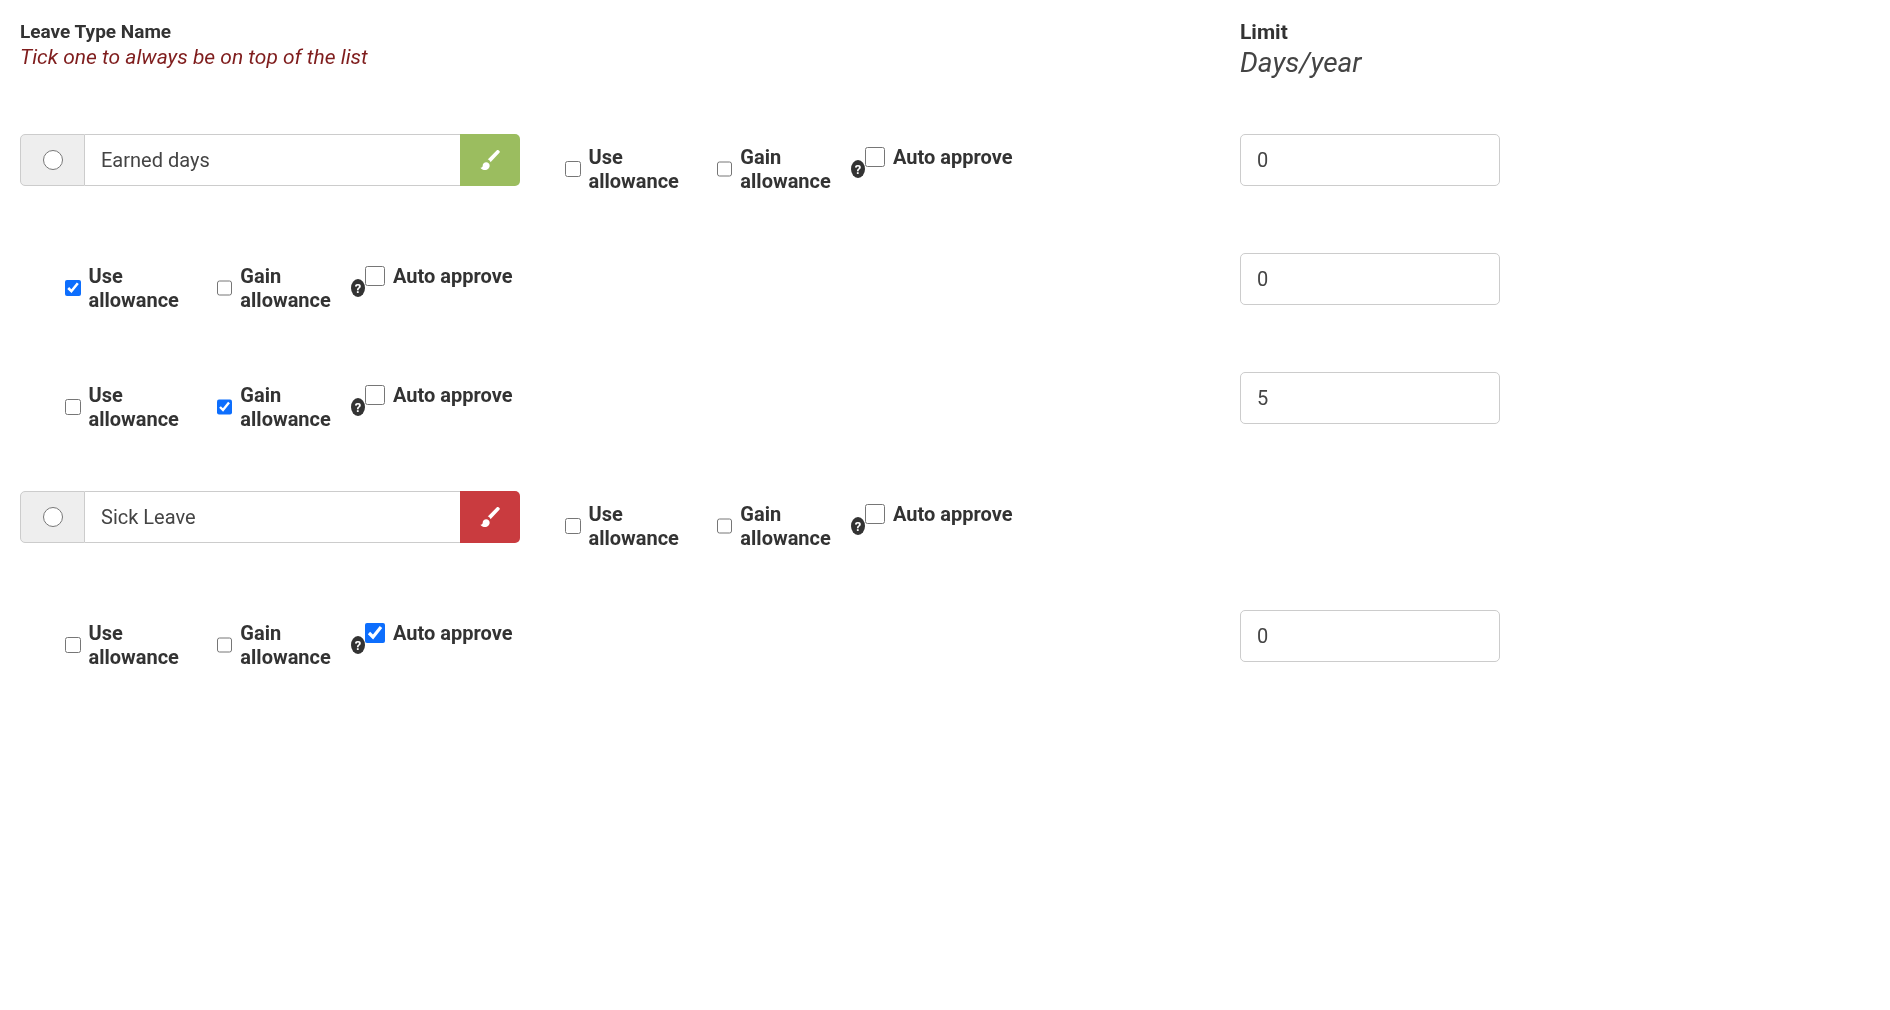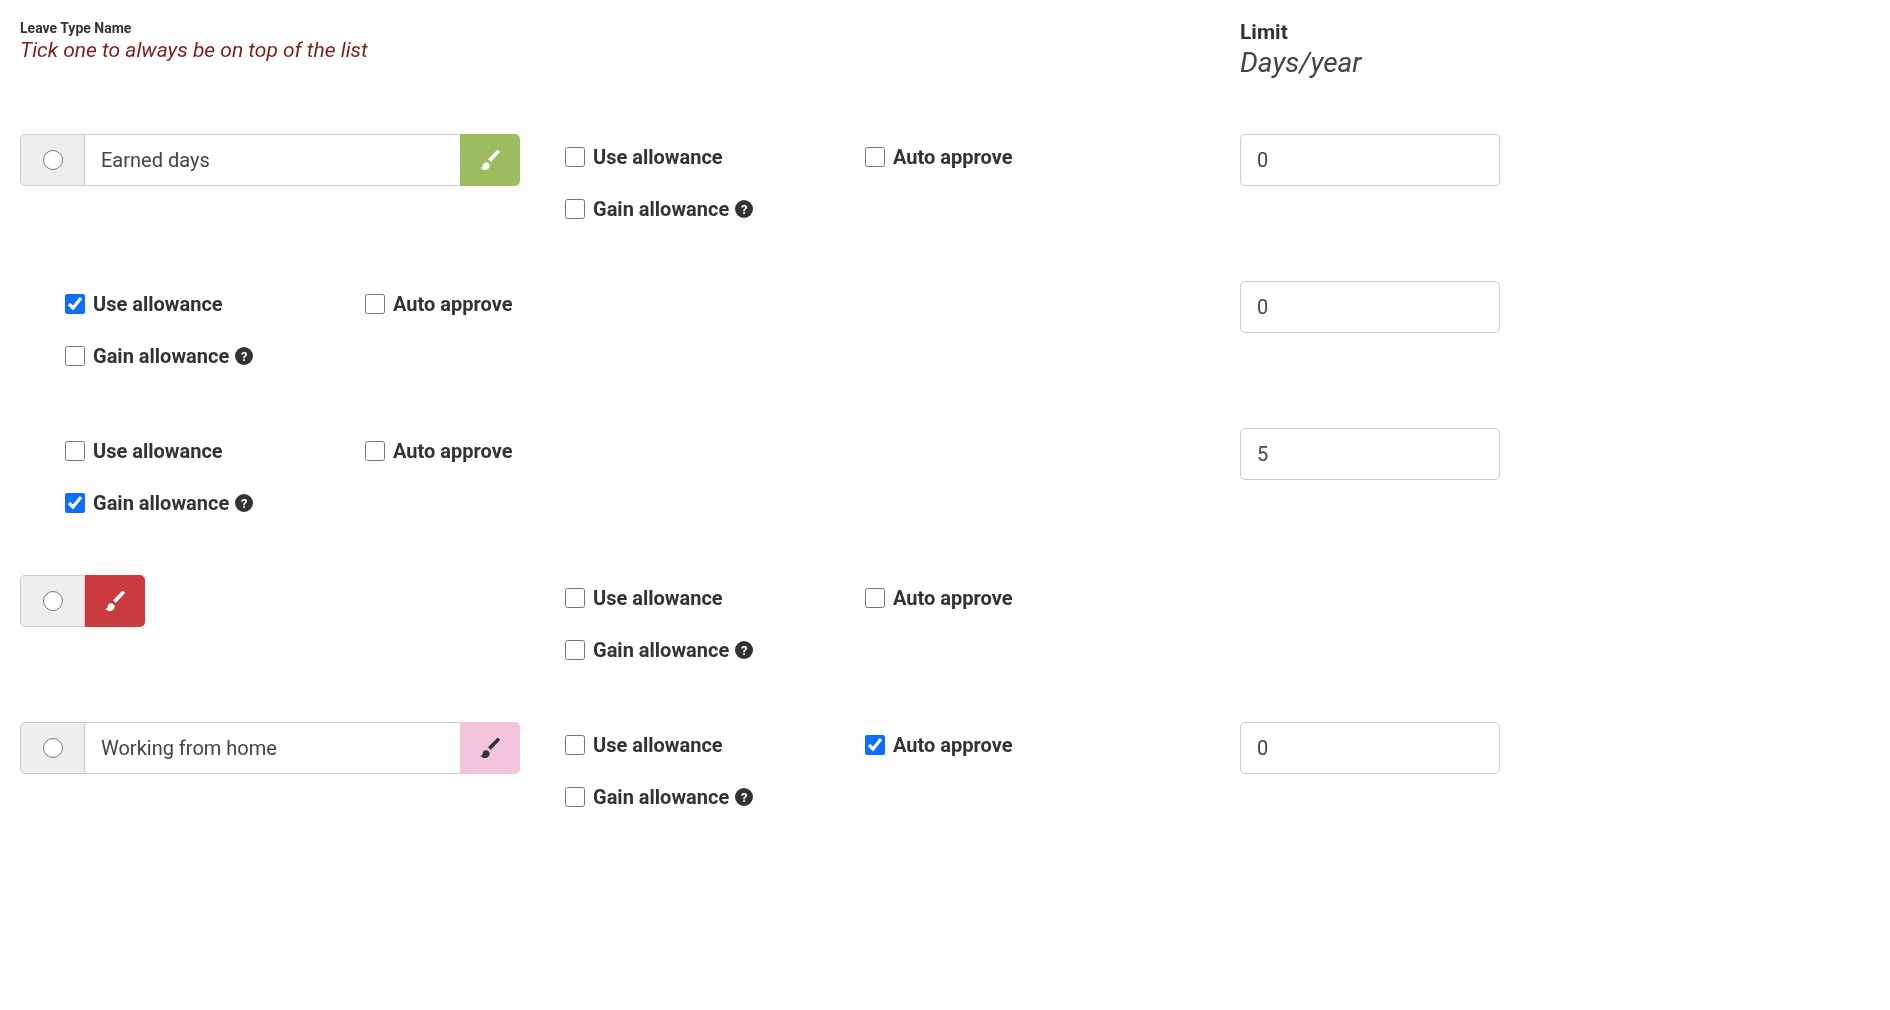--- a/index.html
+++ b/index.html
@@ -19,21 +19,21 @@
     }
     .header-row {
       display: flex;
       margin-bottom: 55px;
     }
     .header-name-col {
       width: 600px;
     }
     .header-name-col h3 {
       font-weight: 700;
-      font-size: 14px;
+      font-size: 19px;
       color: #333;
     }
     .header-name-col .subtitle {
       font-style: italic;
       color: #7f1d1d;
       font-size: 21px;
       margin-top: 2px;
     }
     .header-limit-col {
       margin-left: auto;
@@ -97,21 +97,20 @@
       cursor: pointer;
     }
     .brush-icon {
       width: 22px;
       height: 22px;
     }
     .checks-col {
       width: 300px;
       margin-left: 45px;
       display: flex;
-      flex-direction: column;
       gap: 28px;
       padding-top: 11px;
     }
     .auto-col {
       width: 280px;
       padding-top: 11px;
     }
     .check-row {
       display: flex;
       align-items: center;
@@ -259,20 +258,21 @@
 
     <div class="limit-col">
       <input type="text" class="limit-input" value="5" style="">
     </div>
   </div>
       <div class="row">
     <div class="input-group">
       <div class="radio-box">
         <input type="radio" name="pinTop" style="">
       </div>
+      <input type="text" class="name-input" value="Sick Leave" style="">
       <button class="color-btn" style="background:#c93b3f">
         <svg class="brush-icon" viewBox="0 0 512 512" fill="#ffffff">
     <path d="M167 309c-45 0-81 36-81 81 0 35-31 46-54 46 25 33 68 54 108 54 60 0 108-48 108-108 0-40-36-73-81-73zM460 36c-14-14-36-14-50 0L203 243c32 7 58 33 65 65L475 86c14-14 14-36-15-50z"></path>
   </svg>
       </button>
     </div>
 
     <div class="checks-col">
       <div class="check-row">
         <input type="checkbox" style="">
@@ -287,31 +287,20 @@
 
     <div class="auto-col">
       <div class="check-row">
         <input type="checkbox" style="">
         <label>Auto approve</label>
       </div>
     </div>
 
   </div>
       <div class="row">
-    <div class="input-group">
-      <div class="radio-box">
-        <input type="radio" name="pinTop" style="">
-      </div>
-      <input type="text" class="name-input" value="Working from home" style="">
-      <button class="color-btn" style="background:#f4c3dc">
-        <svg class="brush-icon" viewBox="0 0 512 512" fill="#333333">
-    <path d="M167 309c-45 0-81 36-81 81 0 35-31 46-54 46 25 33 68 54 108 54 60 0 108-48 108-108 0-40-36-73-81-73zM460 36c-14-14-36-14-50 0L203 243c32 7 58 33 65 65L475 86c14-14 14-36-15-50z"></path>
-  </svg>
-      </button>
-    </div>
 
     <div class="checks-col">
       <div class="check-row">
         <input type="checkbox" style="">
         <label>Use allowance</label>
       </div>
       <div class="check-row">
         <input type="checkbox" style="">
         <label>Gain allowance</label>
         <span class="help-icon">?</span>

